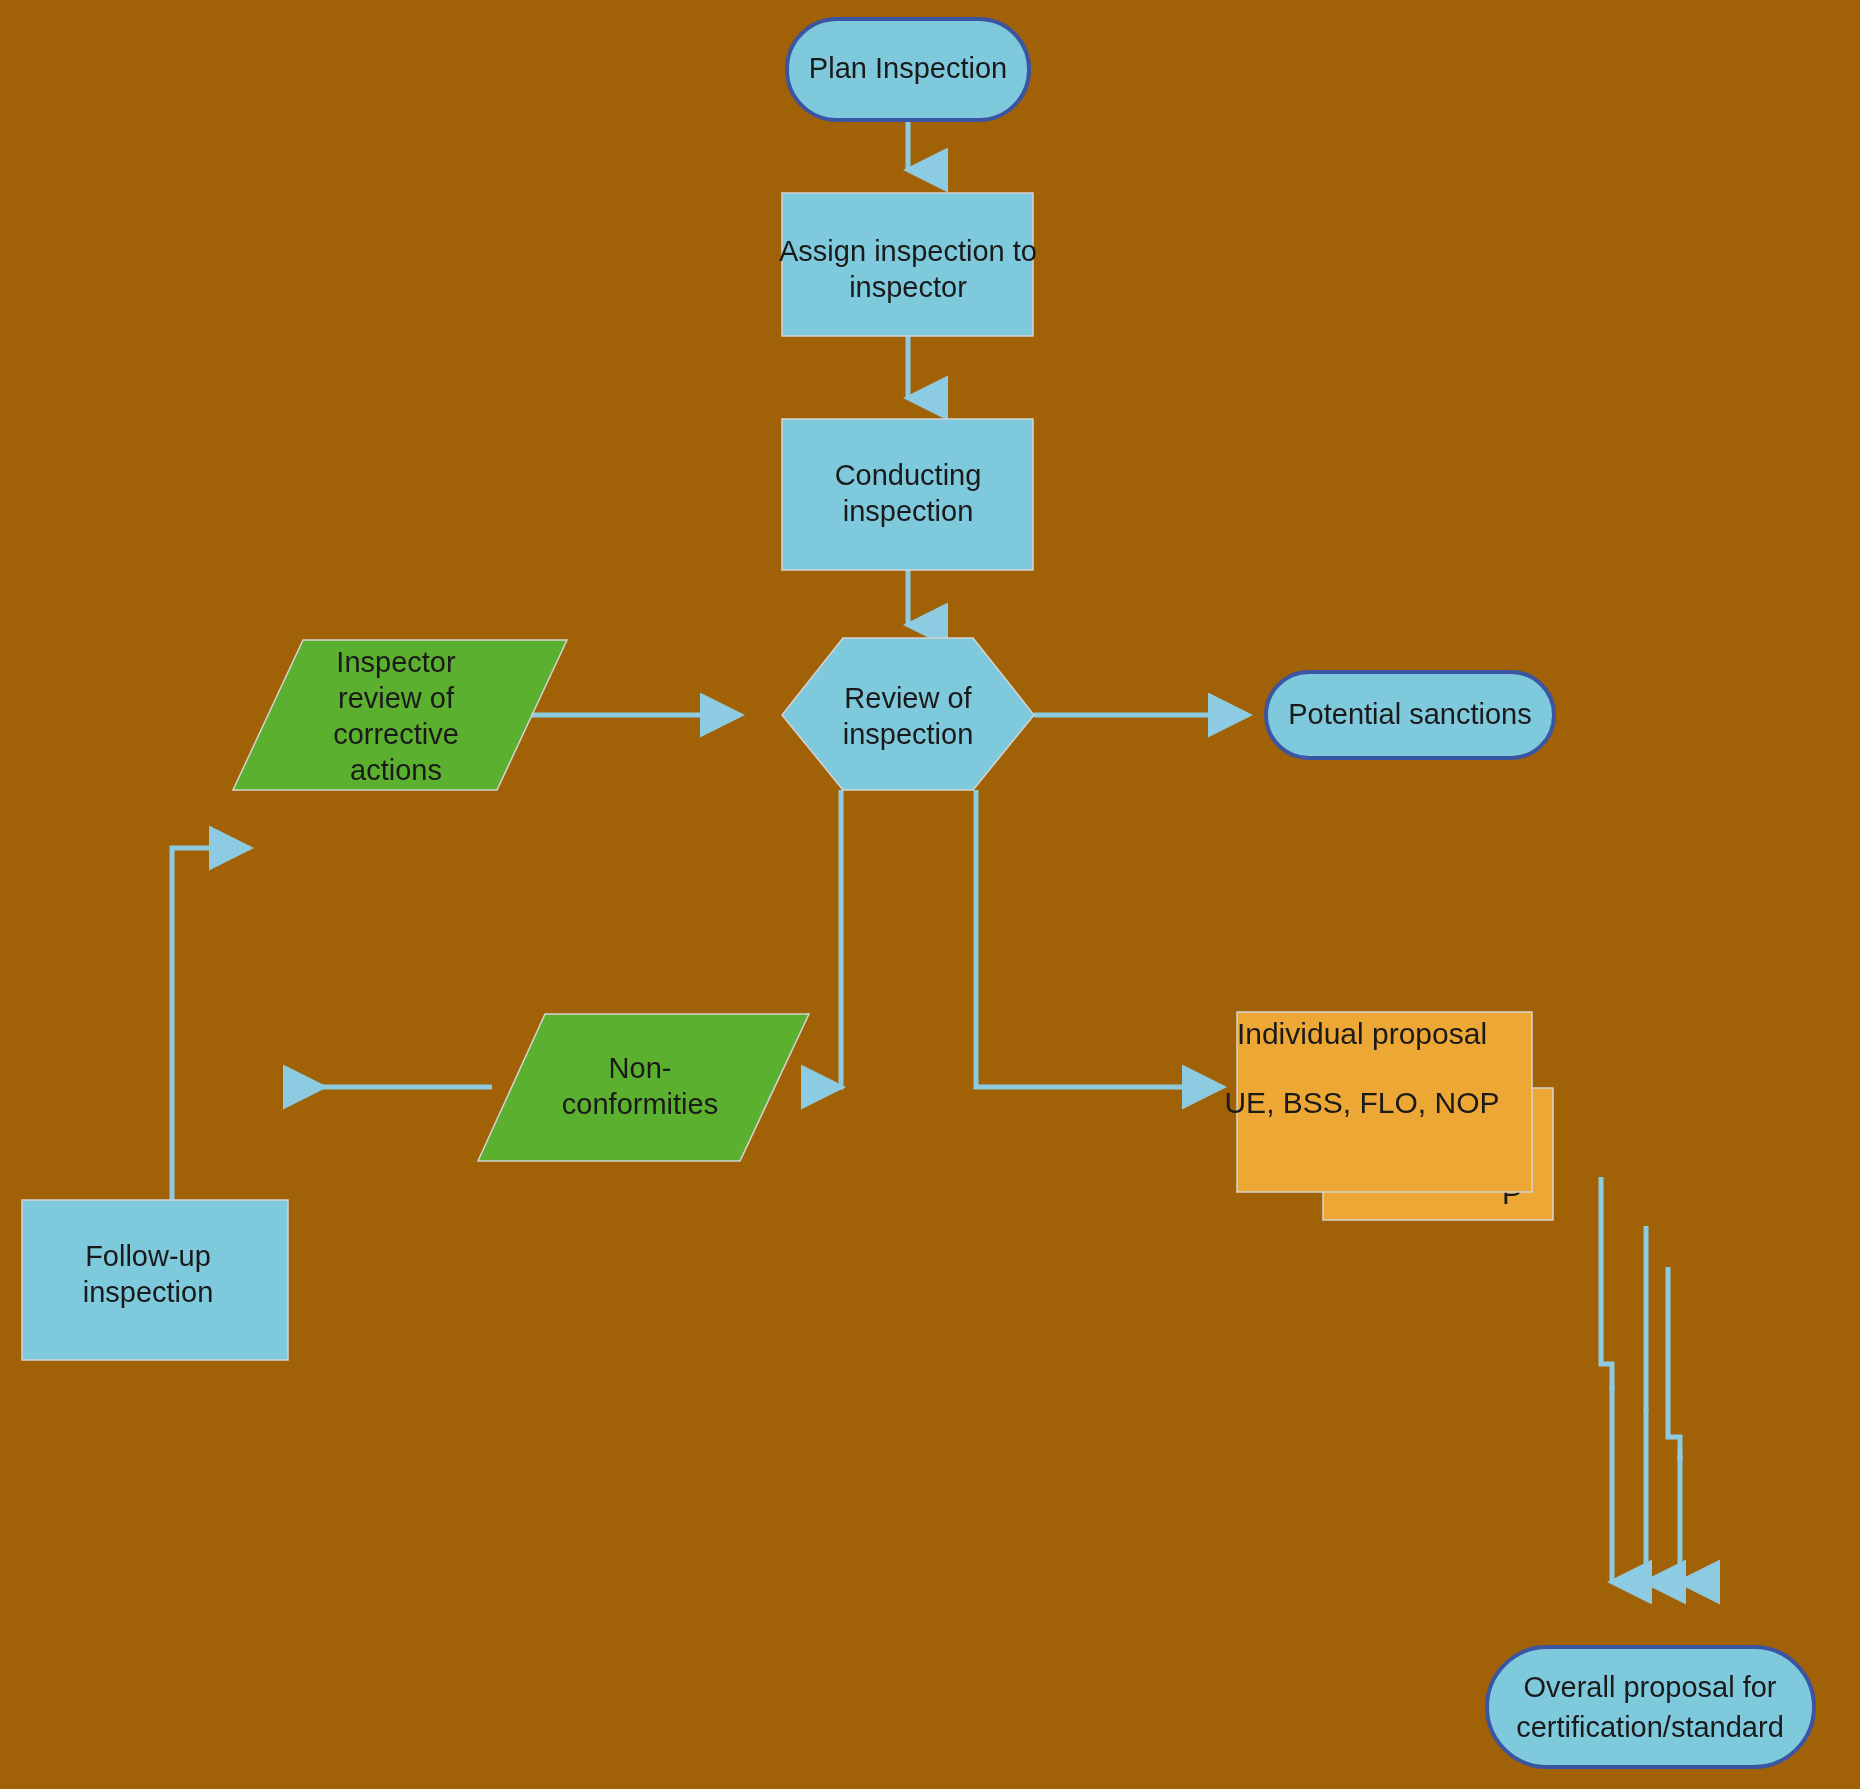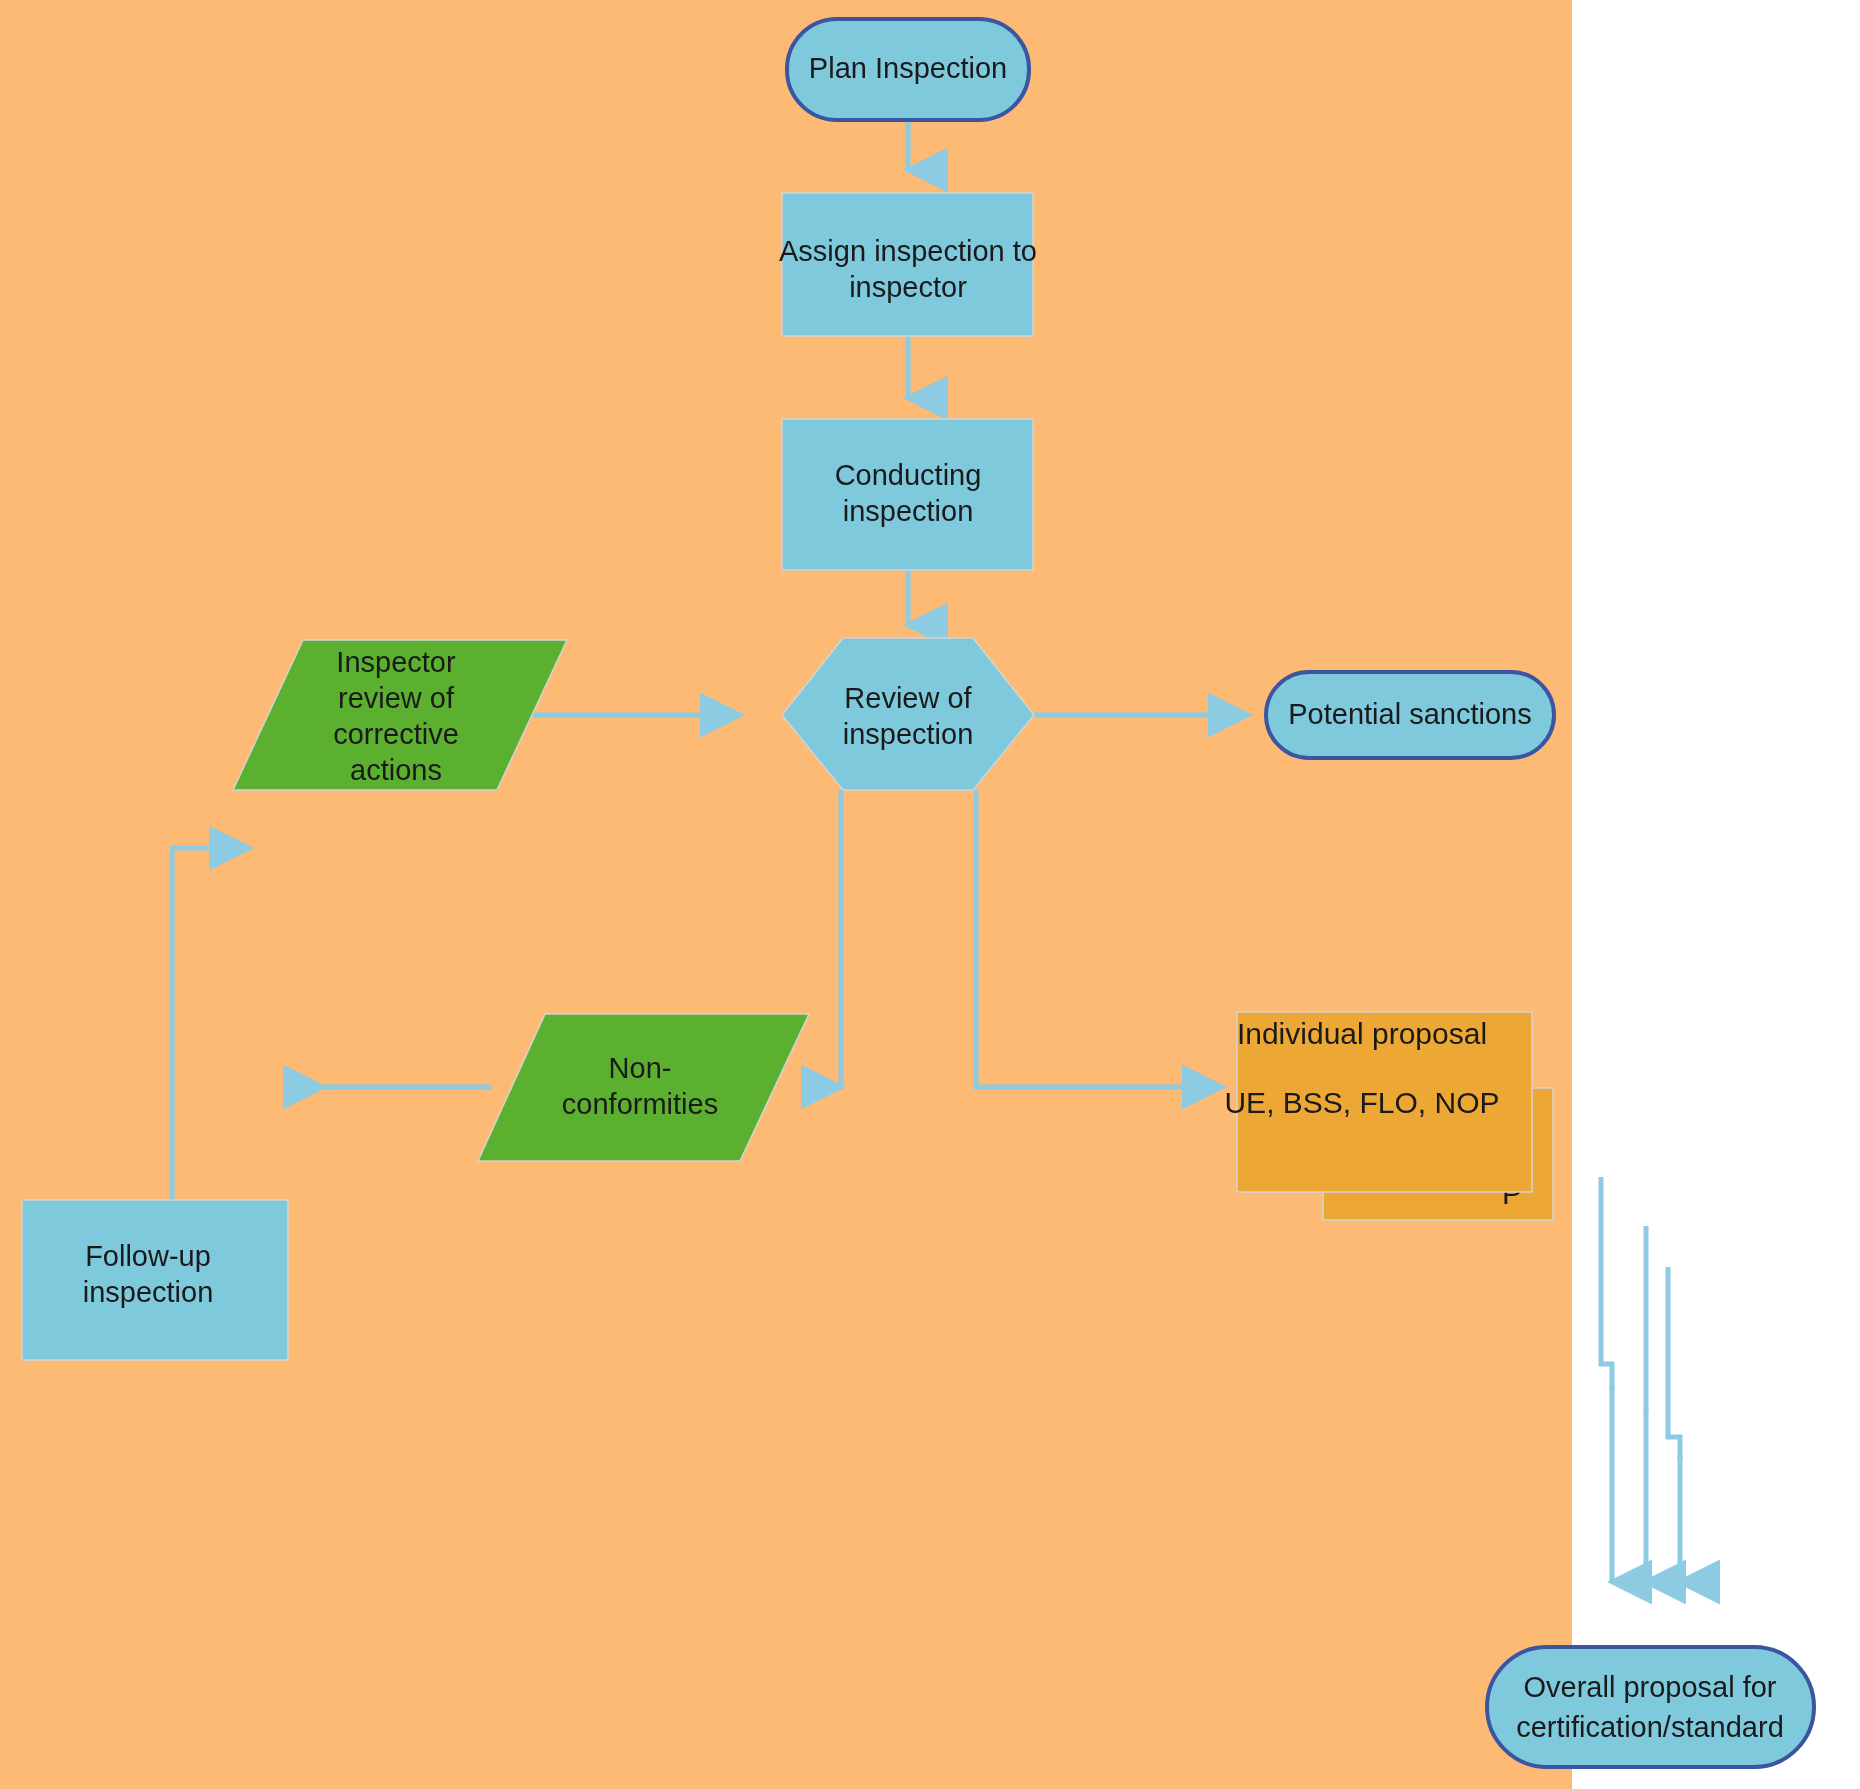--- a/index.html
+++ b/index.html
@@ -8,23 +8,23 @@
     background: #ffffff;
   }
   body {
     width: 1860px;
     height: 1789px;
     font-family: "Liberation Sans", sans-serif;
     overflow: hidden;
   }
   #diagram-root {
     position: relative;
-    width: 1572px;
+    width: 1860px;
     height: 1789px;
-    background: #fdba74;
+    background: #a16207;
   }
   svg.canvas {
     position: absolute;
     top: 0;
     left: 0;
     width: 1860px;
     height: 1789px;
   }
   .node-label {
     font-family: "Liberation Sans", sans-serif;

